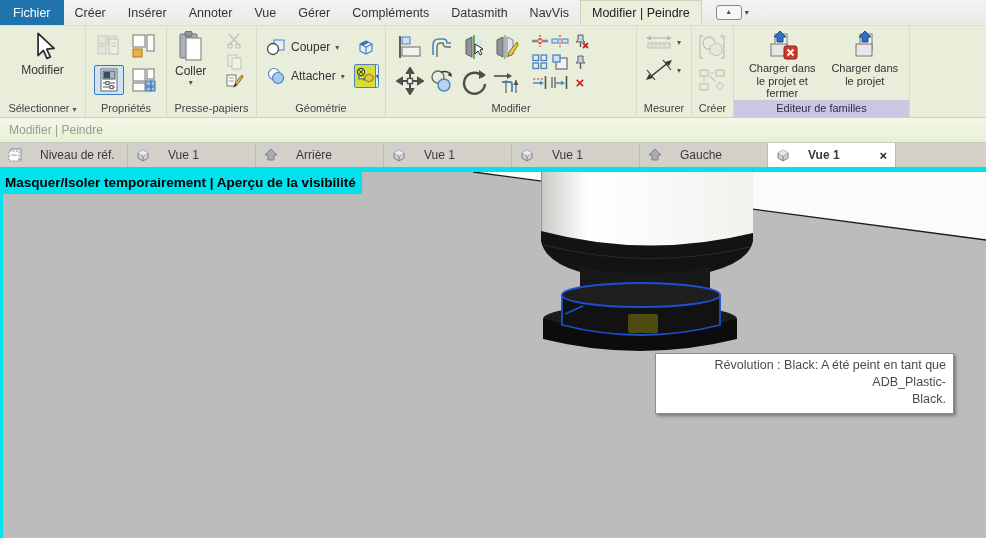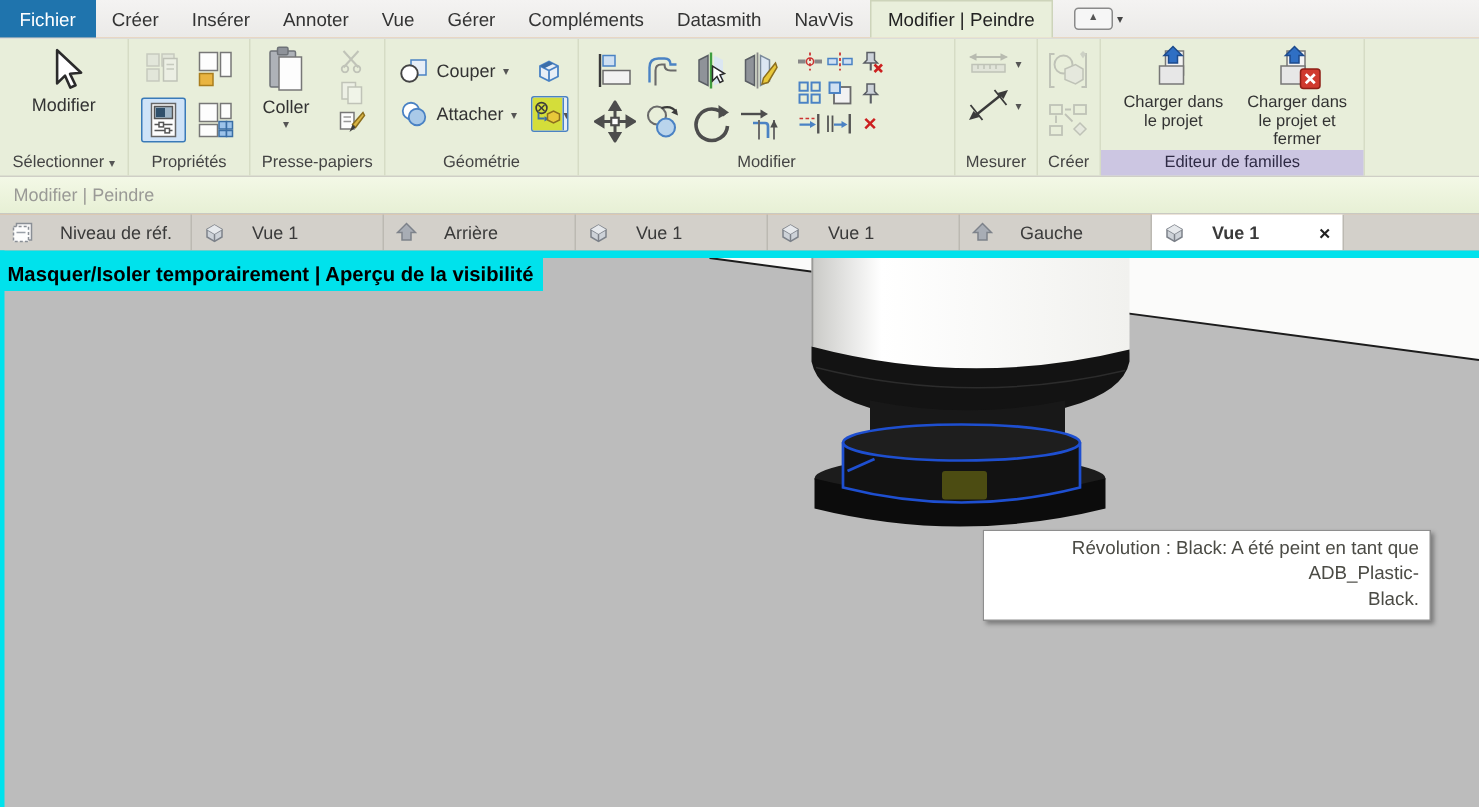--- a/index.html
+++ b/index.html
@@ -1,17 +1,17 @@
 <!DOCTYPE html>
 <html><head>
 <meta charset="utf-8">
 <style>
   html,body{margin:0;padding:0;}
   body{font-family:"Liberation Sans",sans-serif;-webkit-font-smoothing:antialiased;}
-  #app{position:relative;width:986px;height:538px;overflow:hidden;background:#fdba74;border:0;}
+  #app{position:relative;width:986px;height:538px;overflow:hidden;background:#22c55e;border:0;}
 
   
   .menubar{position:absolute;left:0;top:0;width:986px;height:26px;background:linear-gradient(#f4f3f2,#ebeae8);display:flex;align-items:stretch;font-size:12.5px;color:#333;border-bottom:1px solid #dcdcd8;box-sizing:border-box;}
   .mtab{display:flex;align-items:center;padding:0 11px;cursor:default;white-space:nowrap;}
   .mtab.file{background:#1f74ad;color:#fff;padding:0 13px;}
   .mtab.activectx{background:#e9efdb;border:1px solid #cdd4ba;border-bottom:none;color:#222;}
   .ribbon-collapse{display:flex;align-items:center;margin-left:14px;gap:3px;}
   .collapse-box{width:24px;height:13px;border:1px solid #8a8a8a;border-radius:3px;background:#f6f6f6;font-size:7px;line-height:12px;text-align:center;color:#555;}
   .collapse-caret{font-size:8px;color:#444;}
 
@@ -396,36 +396,36 @@
           <path d="M12 5 L16 5 M6 9 L6 14 M12 8 L17 13" stroke="#888" stroke-width="1.2" fill="none"></path>
           <path d="M22 14 L26 18 L22 22 L18 18 Z" fill="#e2e2e2" stroke="#888"></path>
         </svg>
       </div>
       <div class="panel-footer">Créer</div>
     </div>
 
     <div class="panel" style="width:176px">
       <div class="panel-body fam-body">
         <div class="loadbtn">
-          <svg class="ic" width="30" height="30" viewBox="0 0 30 30">
-            <rect x="10" y="4" width="12" height="16" fill="#f3f3f3" stroke="#777"></rect>
-            <rect x="6" y="14" width="16" height="12" fill="#e7e7e7" stroke="#777"></rect>
-            <path d="M12 12 L18 12 L18 7 L21 7 L15 1 L9 7 L12 7 Z" fill="#2f6fc4" stroke="#1c4a8c"></path>
-          </svg>
-          <span>Charger dans le projet</span>
-        </div>
-        <div class="loadbtn">
           <svg class="ic" width="34" height="30" viewBox="0 0 34 30">
             <rect x="10" y="4" width="12" height="16" fill="#f3f3f3" stroke="#777"></rect>
             <rect x="6" y="14" width="16" height="12" fill="#e7e7e7" stroke="#777"></rect>
             <path d="M12 12 L18 12 L18 7 L21 7 L15 1 L9 7 L12 7 Z" fill="#2f6fc4" stroke="#1c4a8c"></path>
             <rect x="19" y="16" width="13" height="13" rx="2" fill="#d03a2e" stroke="#8e1f16"></rect>
             <path d="M22.5 19.5 L28.5 25.5 M28.5 19.5 L22.5 25.5" stroke="#fff" stroke-width="1.8"></path>
           </svg>
           <span>Charger dans le projet et fermer</span>
+        </div>
+        <div class="loadbtn">
+          <svg class="ic" width="30" height="30" viewBox="0 0 30 30">
+            <rect x="10" y="4" width="12" height="16" fill="#f3f3f3" stroke="#777"></rect>
+            <rect x="6" y="14" width="16" height="12" fill="#e7e7e7" stroke="#777"></rect>
+            <path d="M12 12 L18 12 L18 7 L21 7 L15 1 L9 7 L12 7 Z" fill="#2f6fc4" stroke="#1c4a8c"></path>
+          </svg>
+          <span>Charger dans le projet</span>
         </div>
       </div>
       <div class="panel-footer footer-fam">Editeur de familles</div>
     </div>
 
     <div class="ribbon-filler"></div>
   </div>
 
   <div class="optionsbar">
     <span>Modifier | Peindre</span>

